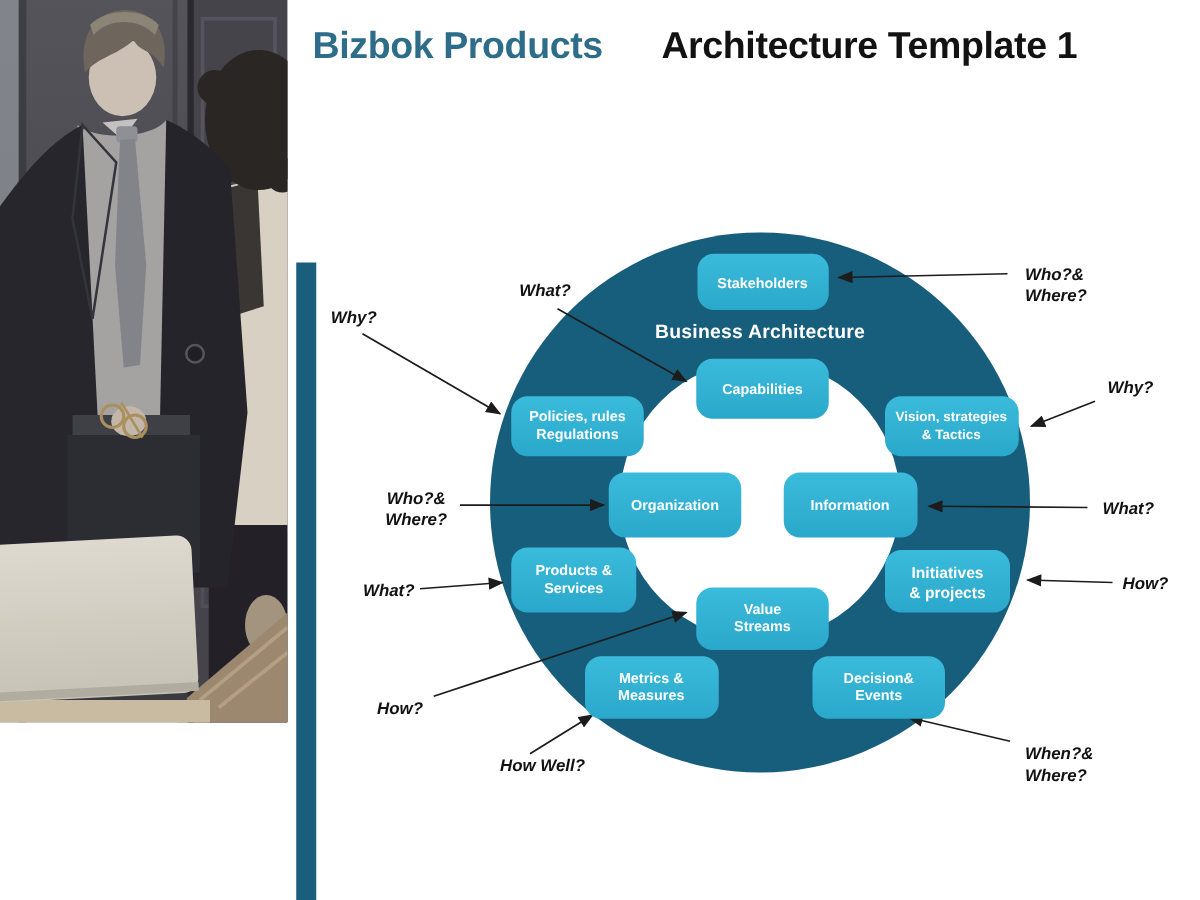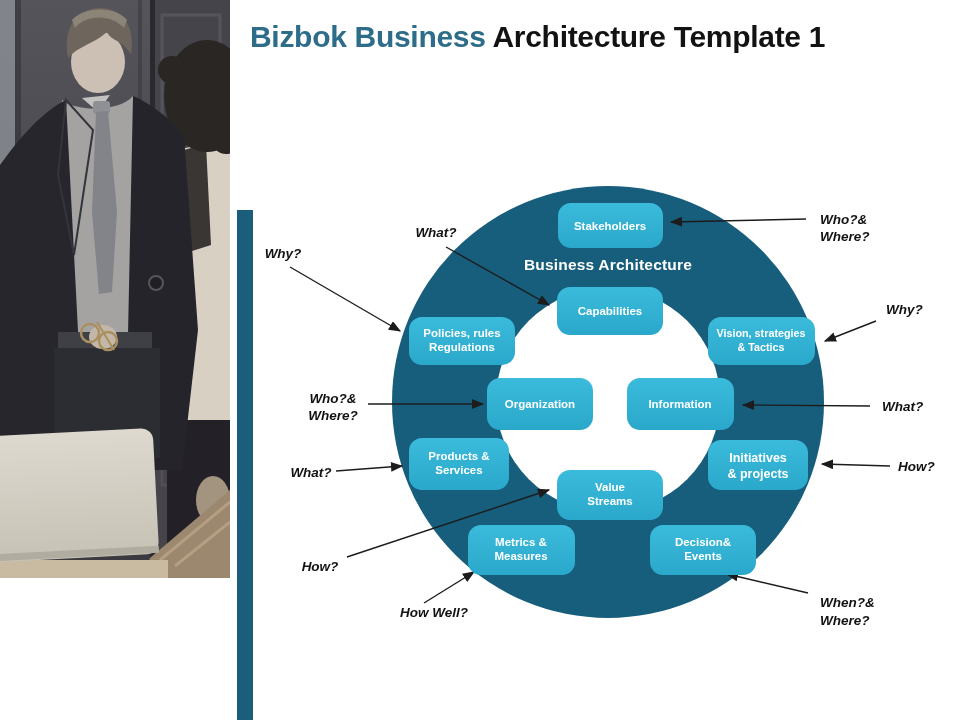--- a/index.html
+++ b/index.html
@@ -1,21 +1,21 @@
 <!DOCTYPE html>
 <html><head>
 <meta charset="utf-8">
 <style>
   html,body{margin:0;padding:0;background:#fff;}
   .stage{position:relative;width:960px;height:720px;background:#ffffff;overflow:hidden;
          font-family:"Liberation Sans",sans-serif;}
   .title{position:absolute;left:250px;top:20px;font-size:30px;font-weight:bold;
          white-space:nowrap;letter-spacing:-0.3px;}
   .title .t-accent{color:#2d6d89;}
-  .title .t-rest{color:#121212;}
+  .title .t-rest{color:#121212;margin-left:40px;}
   .photo-wrap{position:absolute;left:0;top:0;width:230px;height:578px;}
   .accent-bar{position:absolute;left:237px;top:210px;width:16px;height:510px;background:#1b5e7b;}
   .diagram-wrap{position:absolute;left:0;top:0;width:960px;height:720px;}
   svg text{font-family:"Liberation Sans",sans-serif;}
   .box-label{fill:#ffffff;font-weight:bold;font-size:11.5px;text-anchor:middle;}
   .box-label.small{font-size:10.8px;}
   .box-label.big{font-size:12.5px;}
   .ring-label{fill:#ffffff;font-weight:bold;font-size:15.5px;text-anchor:middle;letter-spacing:0.2px;}
   .q-label{fill:#121212;font-weight:bold;font-style:italic;font-size:13.5px;}
   .q-mid{text-anchor:middle;}
@@ -85,21 +85,21 @@
       <rect x="0" y="560" width="168" height="18" fill="#c9bba2"></rect>
       <g transform="rotate(-3 75 495)">
         <rect x="-14" y="432" width="170" height="126" rx="12" fill="url(#lapG)"></rect>
         <rect x="-14" y="550" width="170" height="7" fill="#b0aca0"></rect>
       </g>
     </svg>
   </div>
 
   <div class="accent-bar"></div>
 
-  <div class="title"><span class="t-accent">Bizbok Business</span><span class="t-rest"> Architecture Template 1</span></div>
+  <div class="title"><span class="t-accent">Bizbok Products</span><span class="t-rest"> Architecture Template 1</span></div>
 
   <div class="diagram-wrap">
     <svg width="960" height="720" viewBox="0 0 960 720">
       <defs>
         <marker id="ah" viewBox="0 0 10 8" refX="9" refY="4" markerWidth="9" markerHeight="7" orient="auto">
           <path d="M0,0 L10,4 L0,8 Z" fill="#1c1c1c"></path>
         </marker>
         <linearGradient id="boxG" x1="0" y1="0" x2="0" y2="1">
           <stop offset="0" stop-color="#3bbbdc"></stop>
             <stop offset="1" stop-color="#2aa8cb"></stop>

